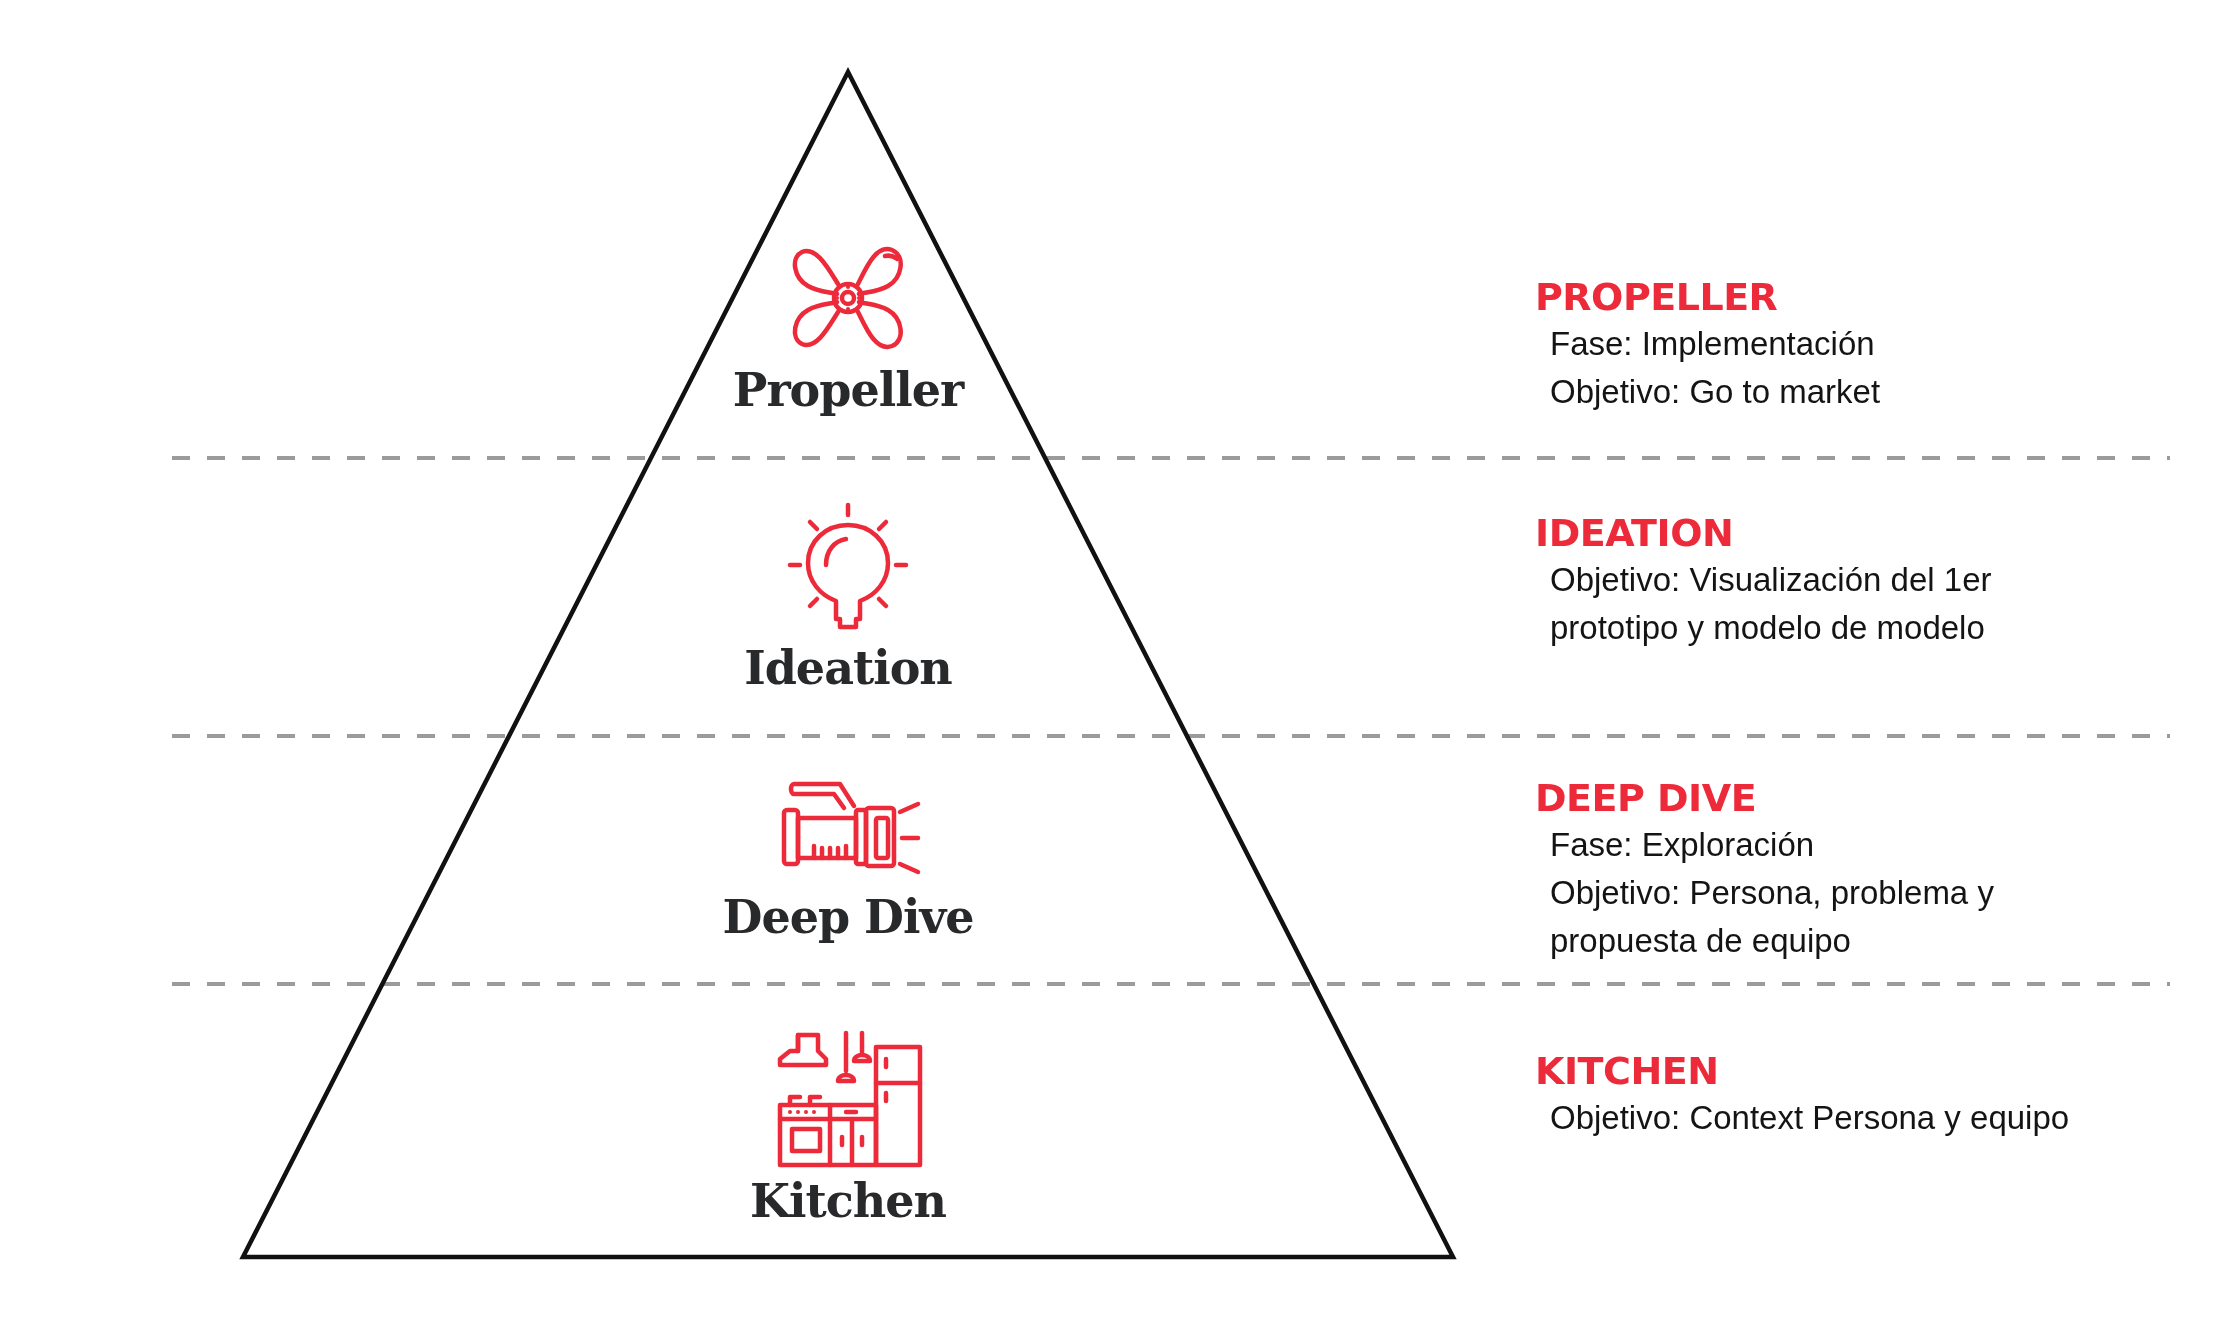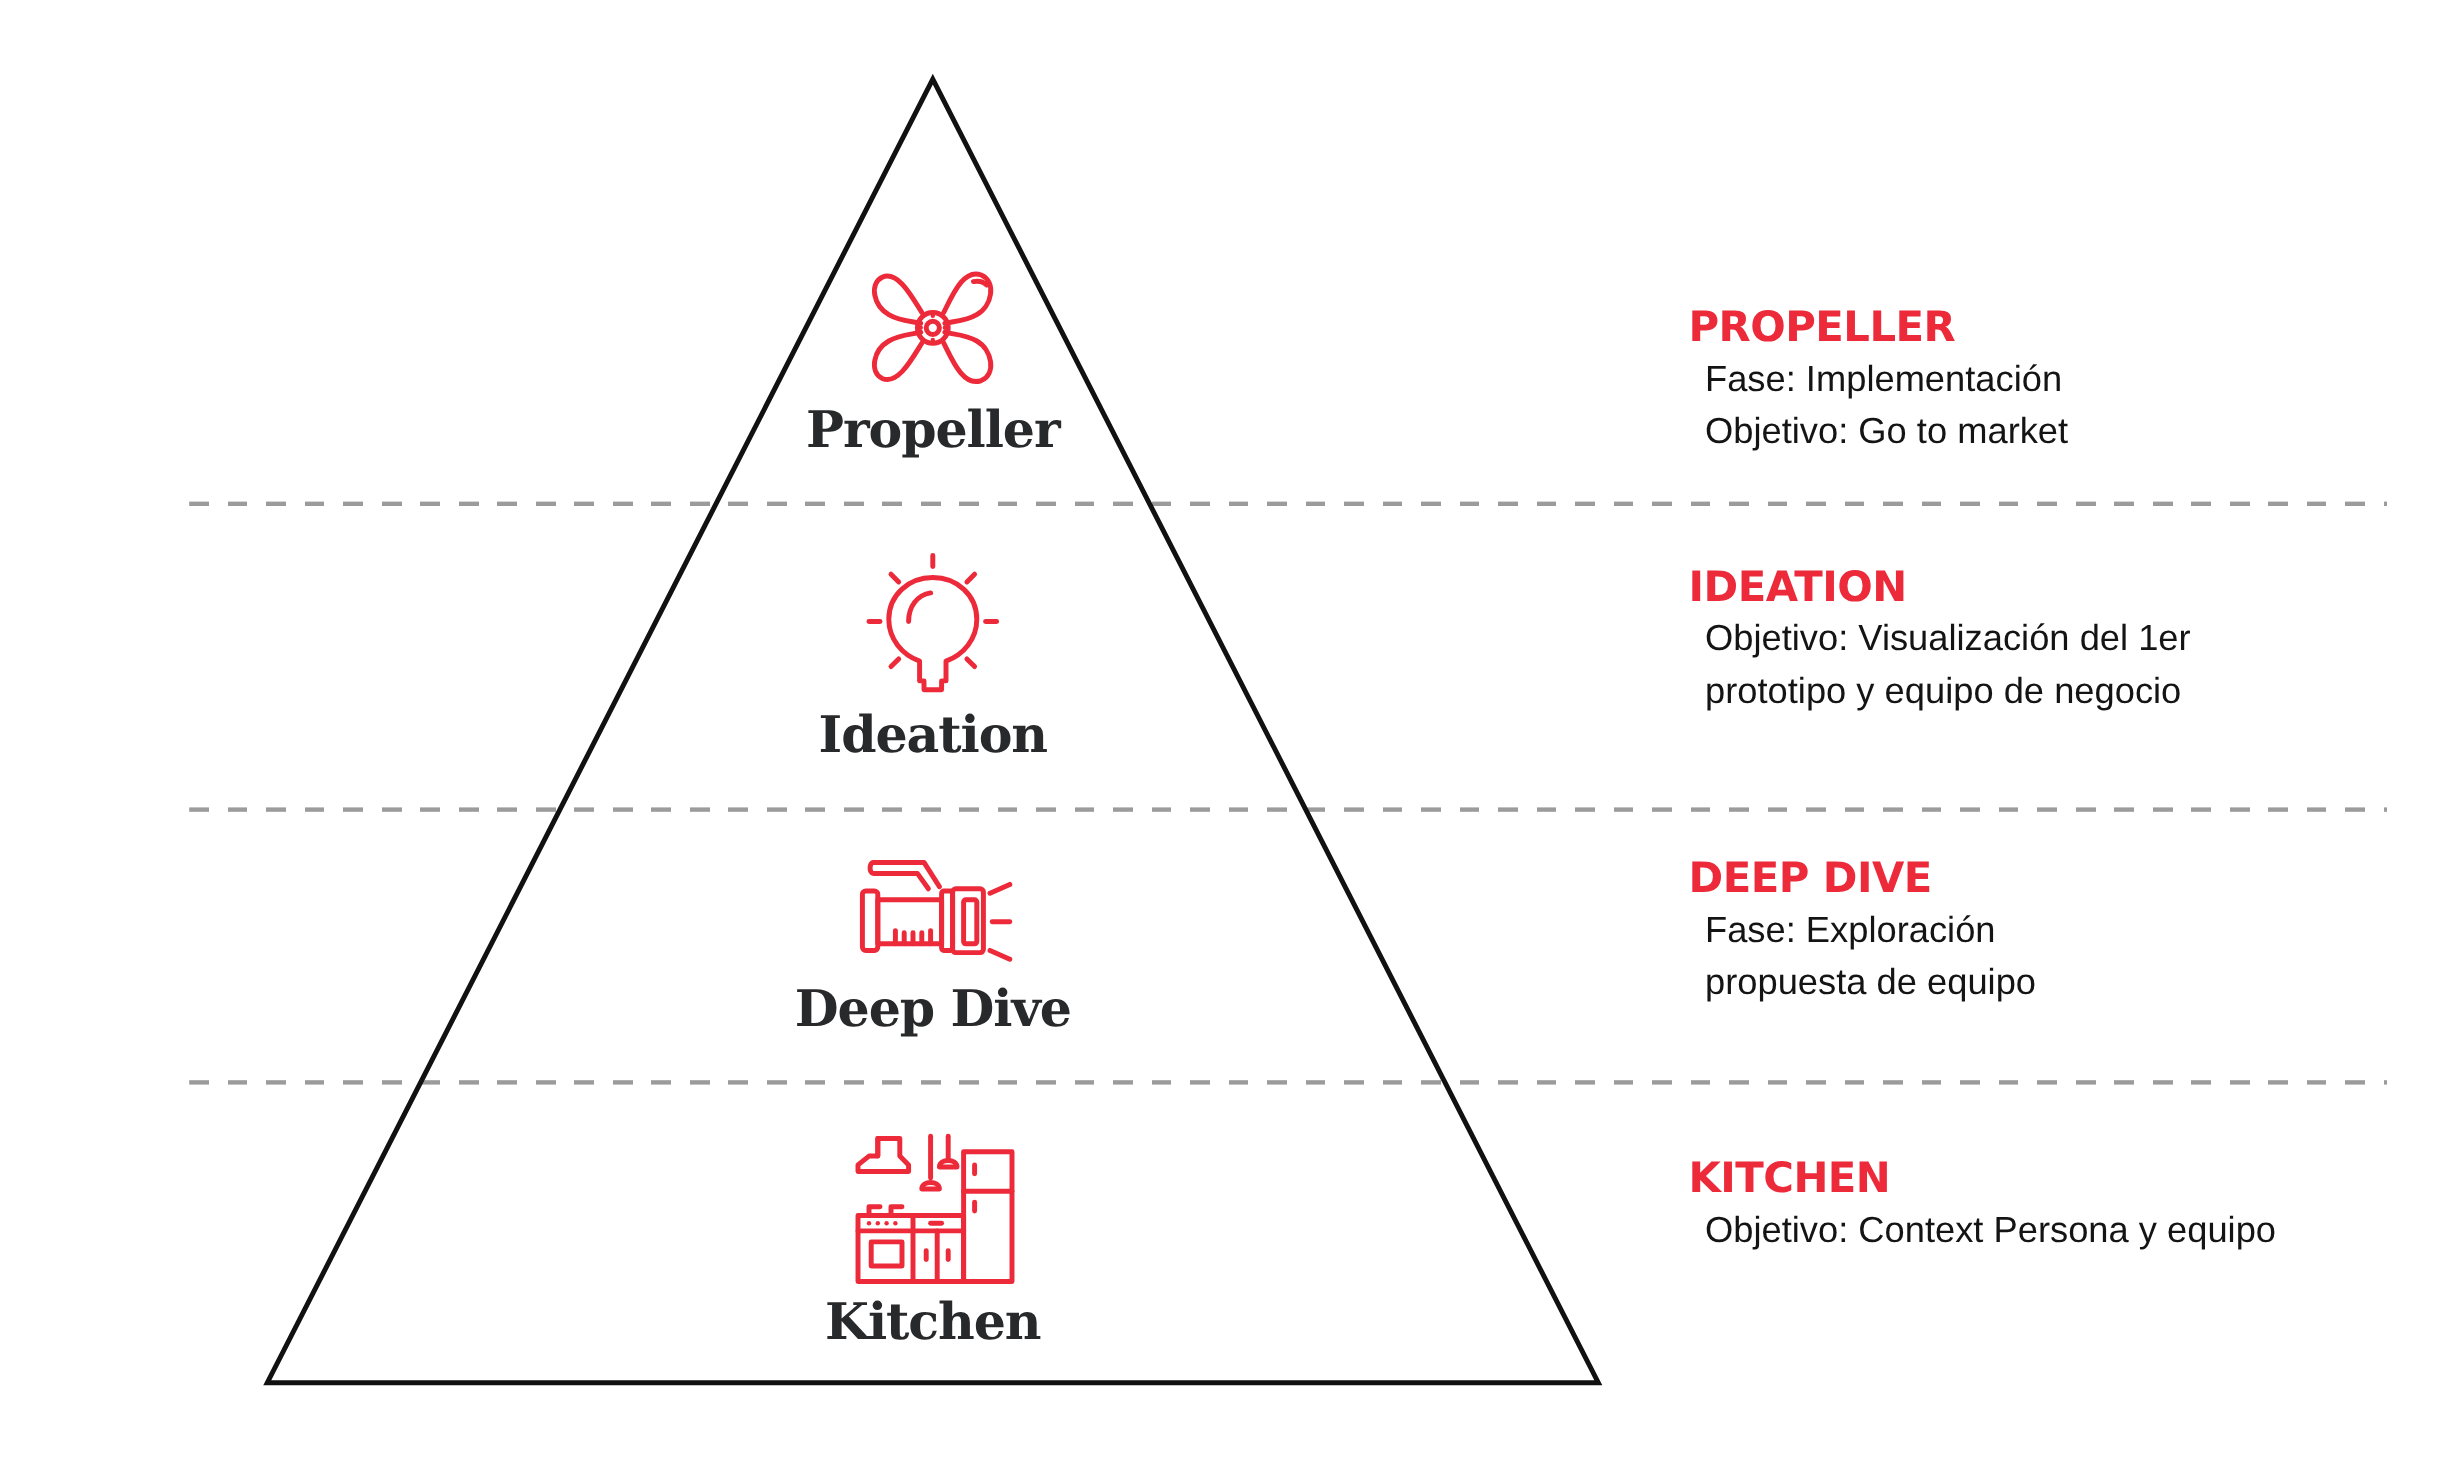--- a/index.html
+++ b/index.html
@@ -143,26 +143,27 @@
 
   <div class="info" style="top:274px;">
     <div class="info-title">PROPELLER</div>
     <div class="info-line">Fase: Implementación</div>
     <div class="info-line">Objetivo: Go to market</div>
   </div>
 
   <div class="info" style="top:510px;">
     <div class="info-title">IDEATION</div>
     <div class="info-line">Objetivo: Visualización del 1er</div>
-    <div class="info-line">prototipo y equipo de negocio</div>
+    <div class="info-line">prototipo y modelo de modelo</div>
   </div>
 
   <div class="info" style="top:775px;">
     <div class="info-title">DEEP DIVE</div>
     <div class="info-line">Fase: Exploración</div>
+    <div class="info-line">Objetivo: Persona, problema y</div>
     <div class="info-line">propuesta de equipo</div>
   </div>
 
   <div class="info" style="top:1048px;">
     <div class="info-title">KITCHEN</div>
     <div class="info-line">Objetivo: Context Persona y equipo</div>
   </div>
 
 </div>
 

